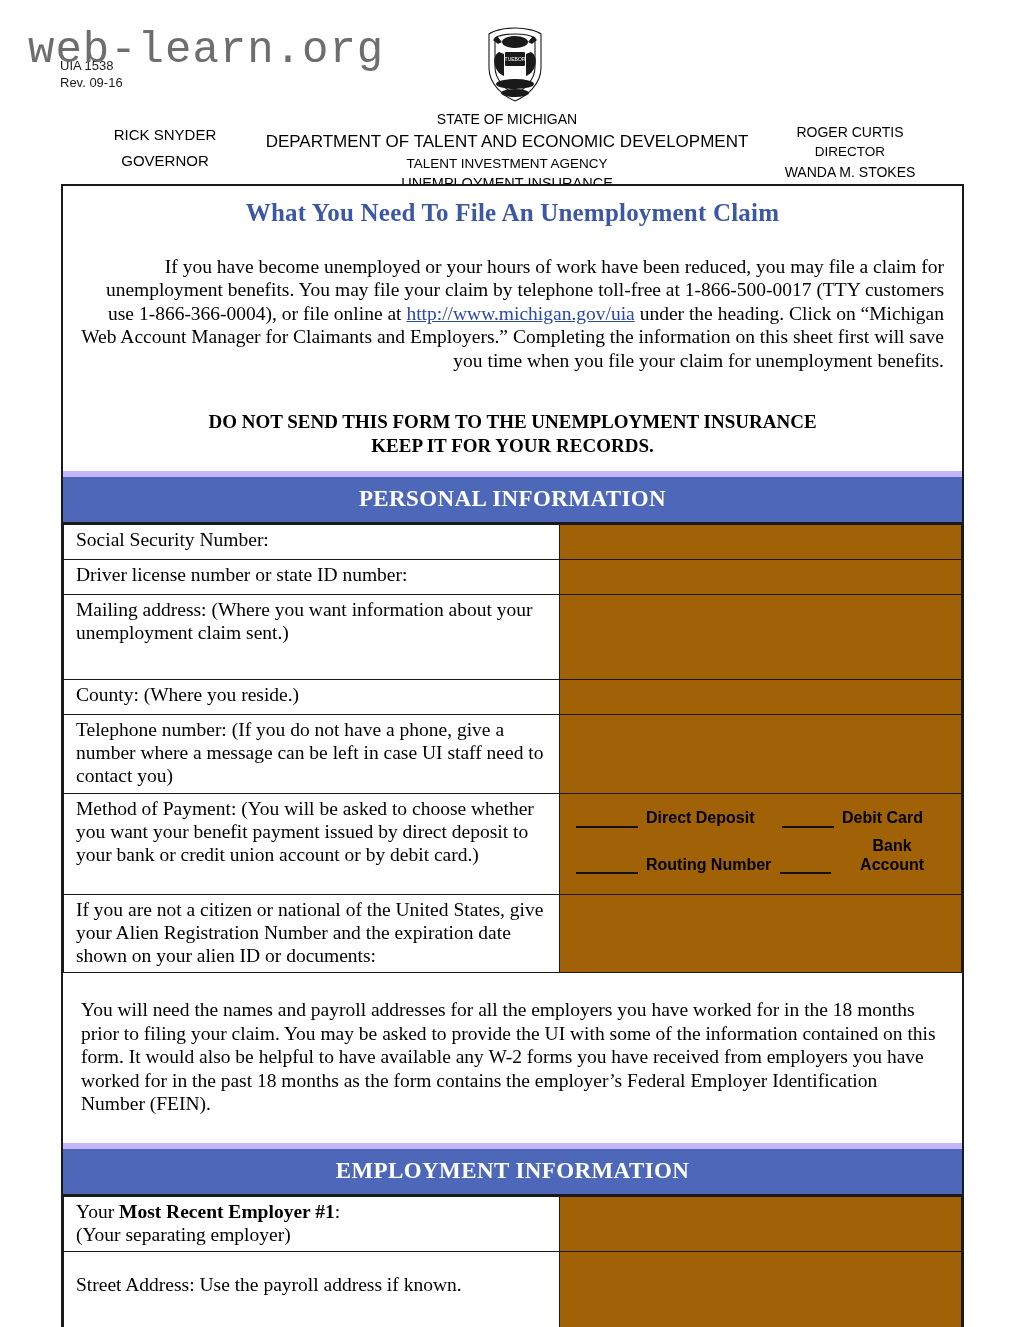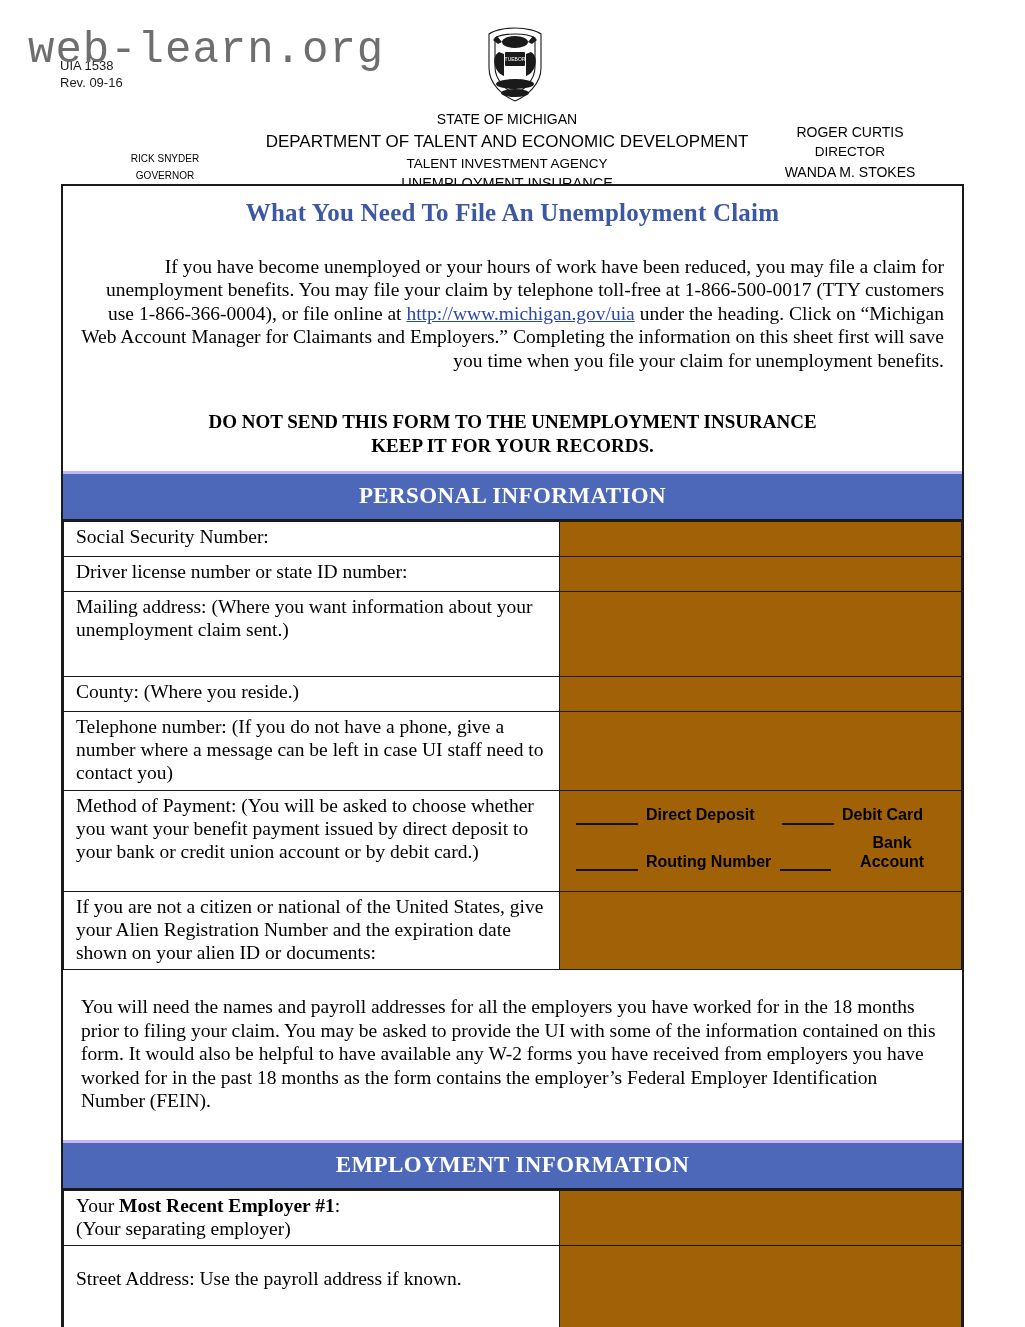--- a/index.html
+++ b/index.html
@@ -60,23 +60,22 @@
     width: 905px;
     height: 72px;
     font-family: "Liberation Sans", sans-serif;
   }
   .mast-left {
     position: absolute;
     left: 0;
     top: 12px;
     width: 210px;
     text-align: center;
-    font-size: 10px;
+    font-size: 15px;
     line-height: 1.7;
-    margin-top: 28px;
   }
   .mast-center {
     position: absolute;
     left: 192px;
     top: 0;
     width: 510px;
     text-align: center;
     line-height: 1.42;
   }
   .mast-center .l1 { font-size: 14px; }
@@ -135,21 +134,21 @@
 
   
   .section-band {
     background: #4d68b8;
     color: #ffffff;
     text-align: center;
     font-size: 23px;
     font-weight: bold;
     letter-spacing: .4px;
     padding: 9px 0 10px 0;
-    border-top: 3px solid #c4b5fd;
+    border-top: 6px solid #c4b5fd;
     border-bottom: 2px solid #1a1a1a;
   }
 
   
   table.grid {
     border-collapse: collapse;
     width: 100%;
     table-layout: fixed;
   }
   table.grid td {

